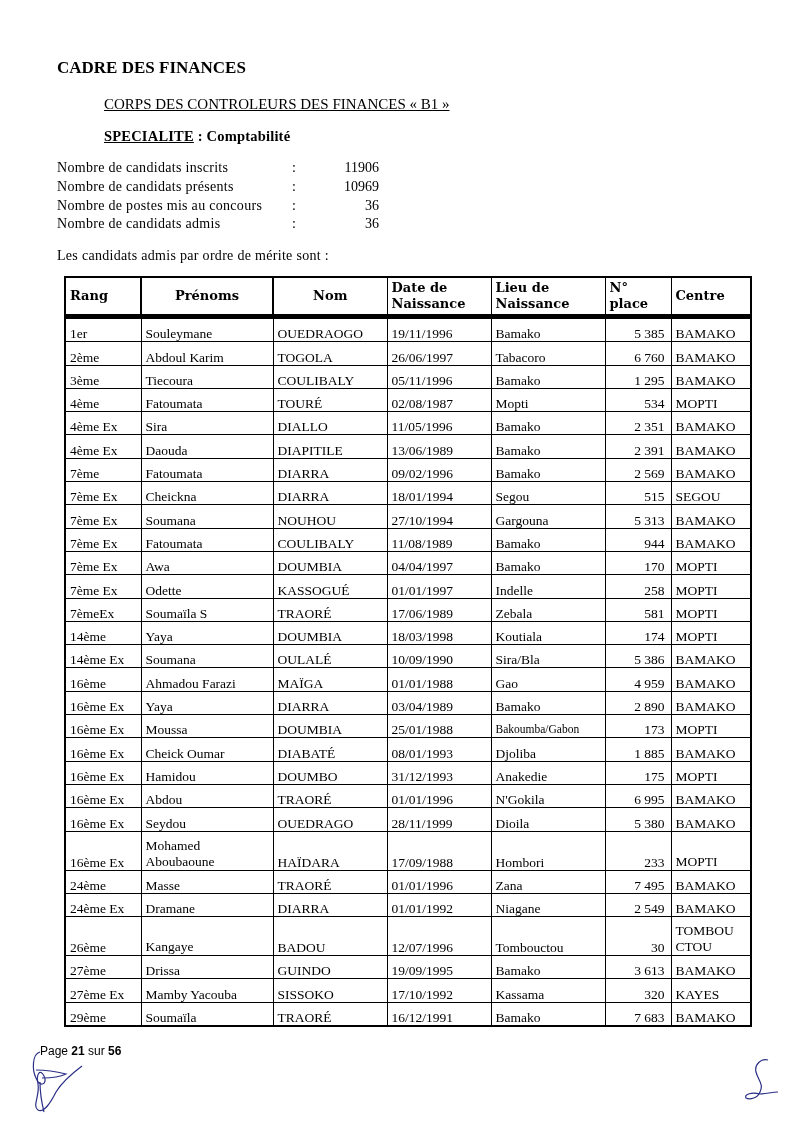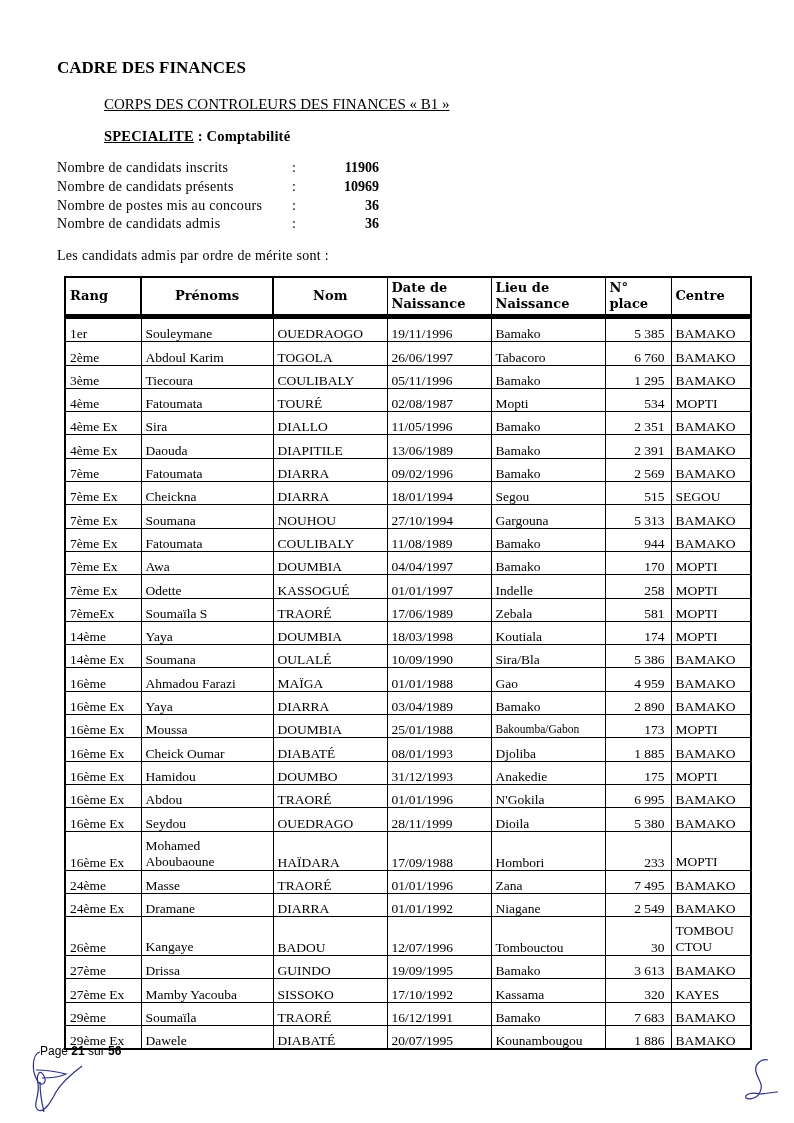--- a/index.html
+++ b/index.html
@@ -6,21 +6,21 @@
   body { width: 794px; height: 1123px; position: relative; overflow: hidden;
          font-family: "Liberation Serif", "DejaVu Serif", serif; color: #000; }
   .abs { position: absolute; }
   #title { left: 57px; top: 58px; font-size: 17px; font-weight: bold; }
   #corps { left: 104px; top: 96px; font-size: 15px; text-decoration: underline; }
   #spec { left: 57px; top: 128px; font-size: 14.5px; font-weight: bold; letter-spacing: 0.2px; }
   #spec .u { text-decoration: underline; margin-left: 47px; }
   .stat { left: 57px; font-size: 14px; width: 330px; height: 18px; }
   .stat .lbl { position: absolute; left: 0; top: 0; letter-spacing: 0.3px; }
   .stat .colon { position: absolute; left: 235px; top: 0; }
-  .stat .val { position: absolute; right: 8px; top: 0; text-align: right; font-weight: bold; }
+  .stat .val { position: absolute; right: 8px; top: 0; text-align: right; }
   #intro { left: 57px; top: 248px; font-size: 14px; letter-spacing: 0.3px; }
 
   table#results { position: absolute; left: 64px; top: 276px; border-collapse: collapse;
                   table-layout: fixed; width: 686px; }
   #results th, #results td { border: 1px solid #000; font-size: 13.5px; padding: 0 4px;
                   overflow: hidden; white-space: nowrap; }
   #results th { height: 36px; text-align: left; font-family: "DejaVu Serif", serif;
                 font-size: 13px; font-weight: bold; line-height: 16px; vertical-align: middle;
                 border-bottom: 5px solid #000; }
   #results th.center { text-align: center; }
@@ -349,29 +349,20 @@
       </tr>
       <tr>
         <td>29ème</td>
         <td>Soumaïla</td>
         <td>TRAORÉ</td>
         <td>16/12/1991</td>
         <td>Bamako</td>
         <td class="num">7 683</td>
         <td>BAMAKO</td>
       </tr>
-      <tr>
-        <td>29ème Ex</td>
-        <td>Dawele</td>
-        <td>DIABATÉ</td>
-        <td>20/07/1995</td>
-        <td>Kounambougou</td>
-        <td class="num">1 886</td>
-        <td>BAMAKO</td>
-      </tr>
     </tbody>
 </table>
 
 <div id="footer" class="abs">
   <span>Page </span><b>21</b><span> sur </span><b>56</b>
 </div>
 
 <svg class="sig" style="left:22px; top:1048px" width="70" height="70" viewBox="0 0 70 70">
   <path d="M18 4 C10 6 10 22 14 30 C18 40 26 36 22 28 C18 20 14 26 16 36 C18 48 10 58 16 62 C22 66 30 52 34 44 C40 34 52 24 60 18 M14 22 C24 22 36 24 44 26 C36 30 28 30 20 30 M18 34 C18 46 20 56 22 64" fill="none" stroke="#2b2f86" stroke-width="1.2"></path>
 </svg>

